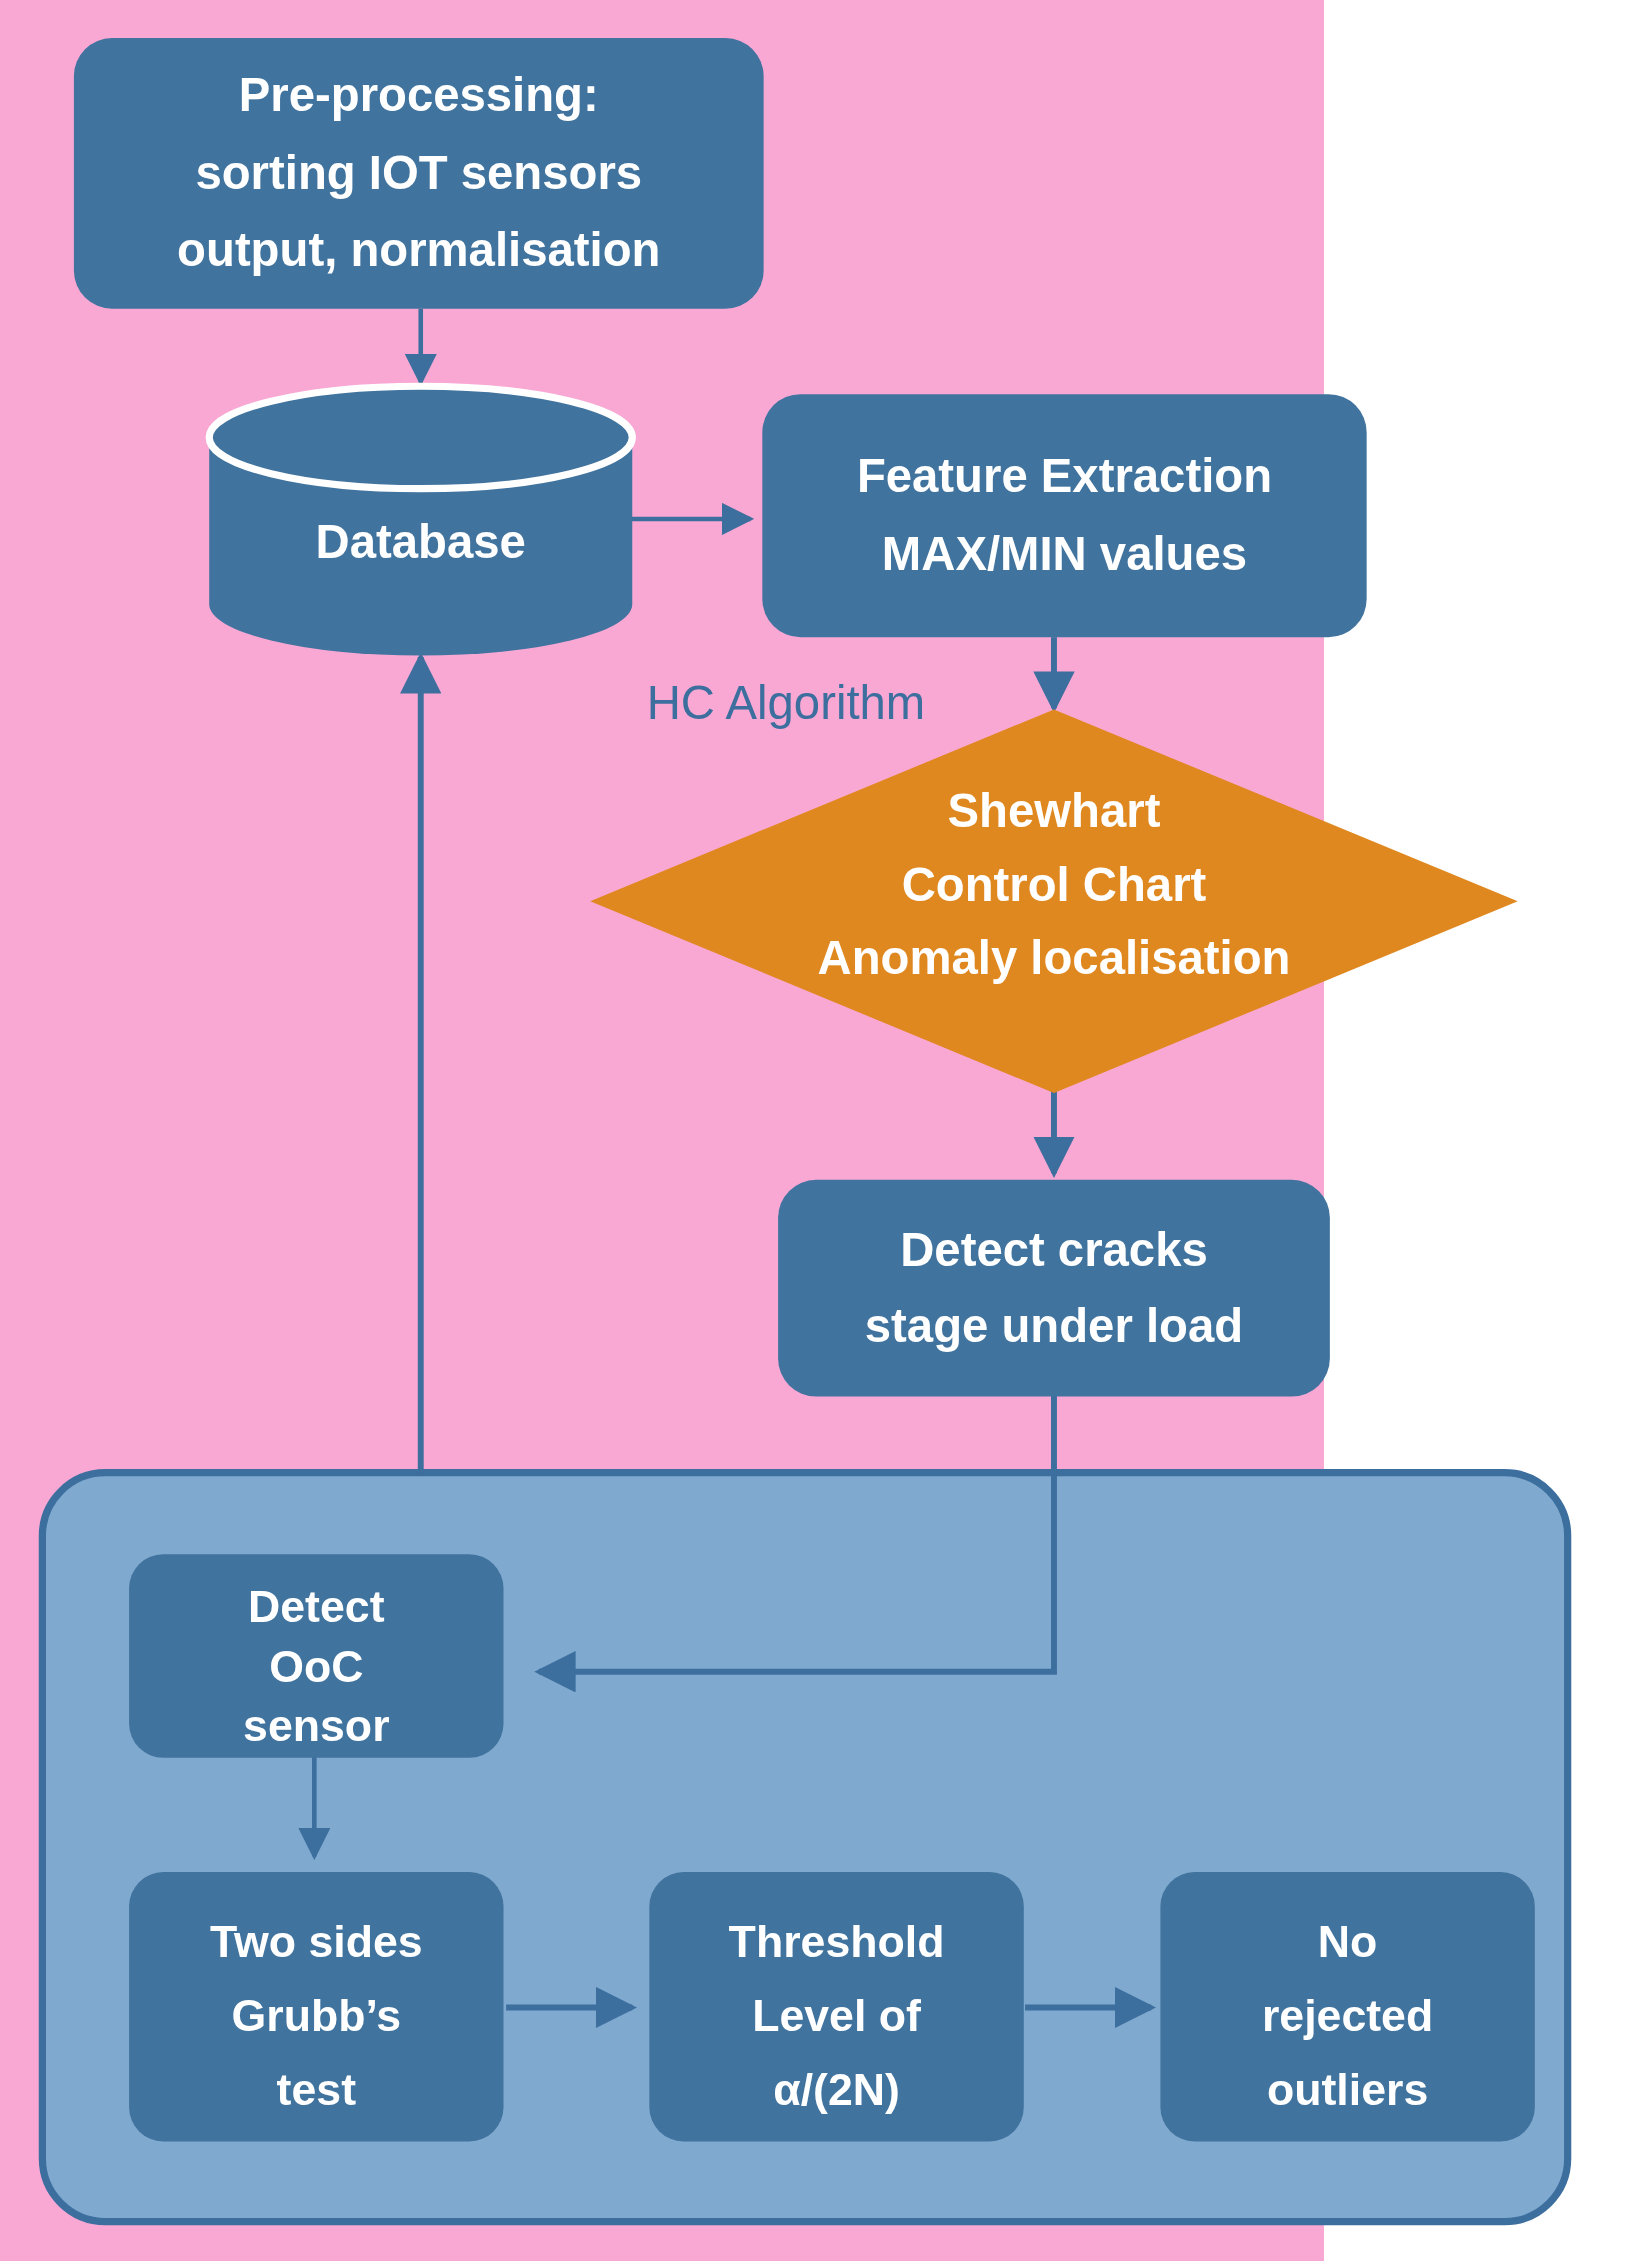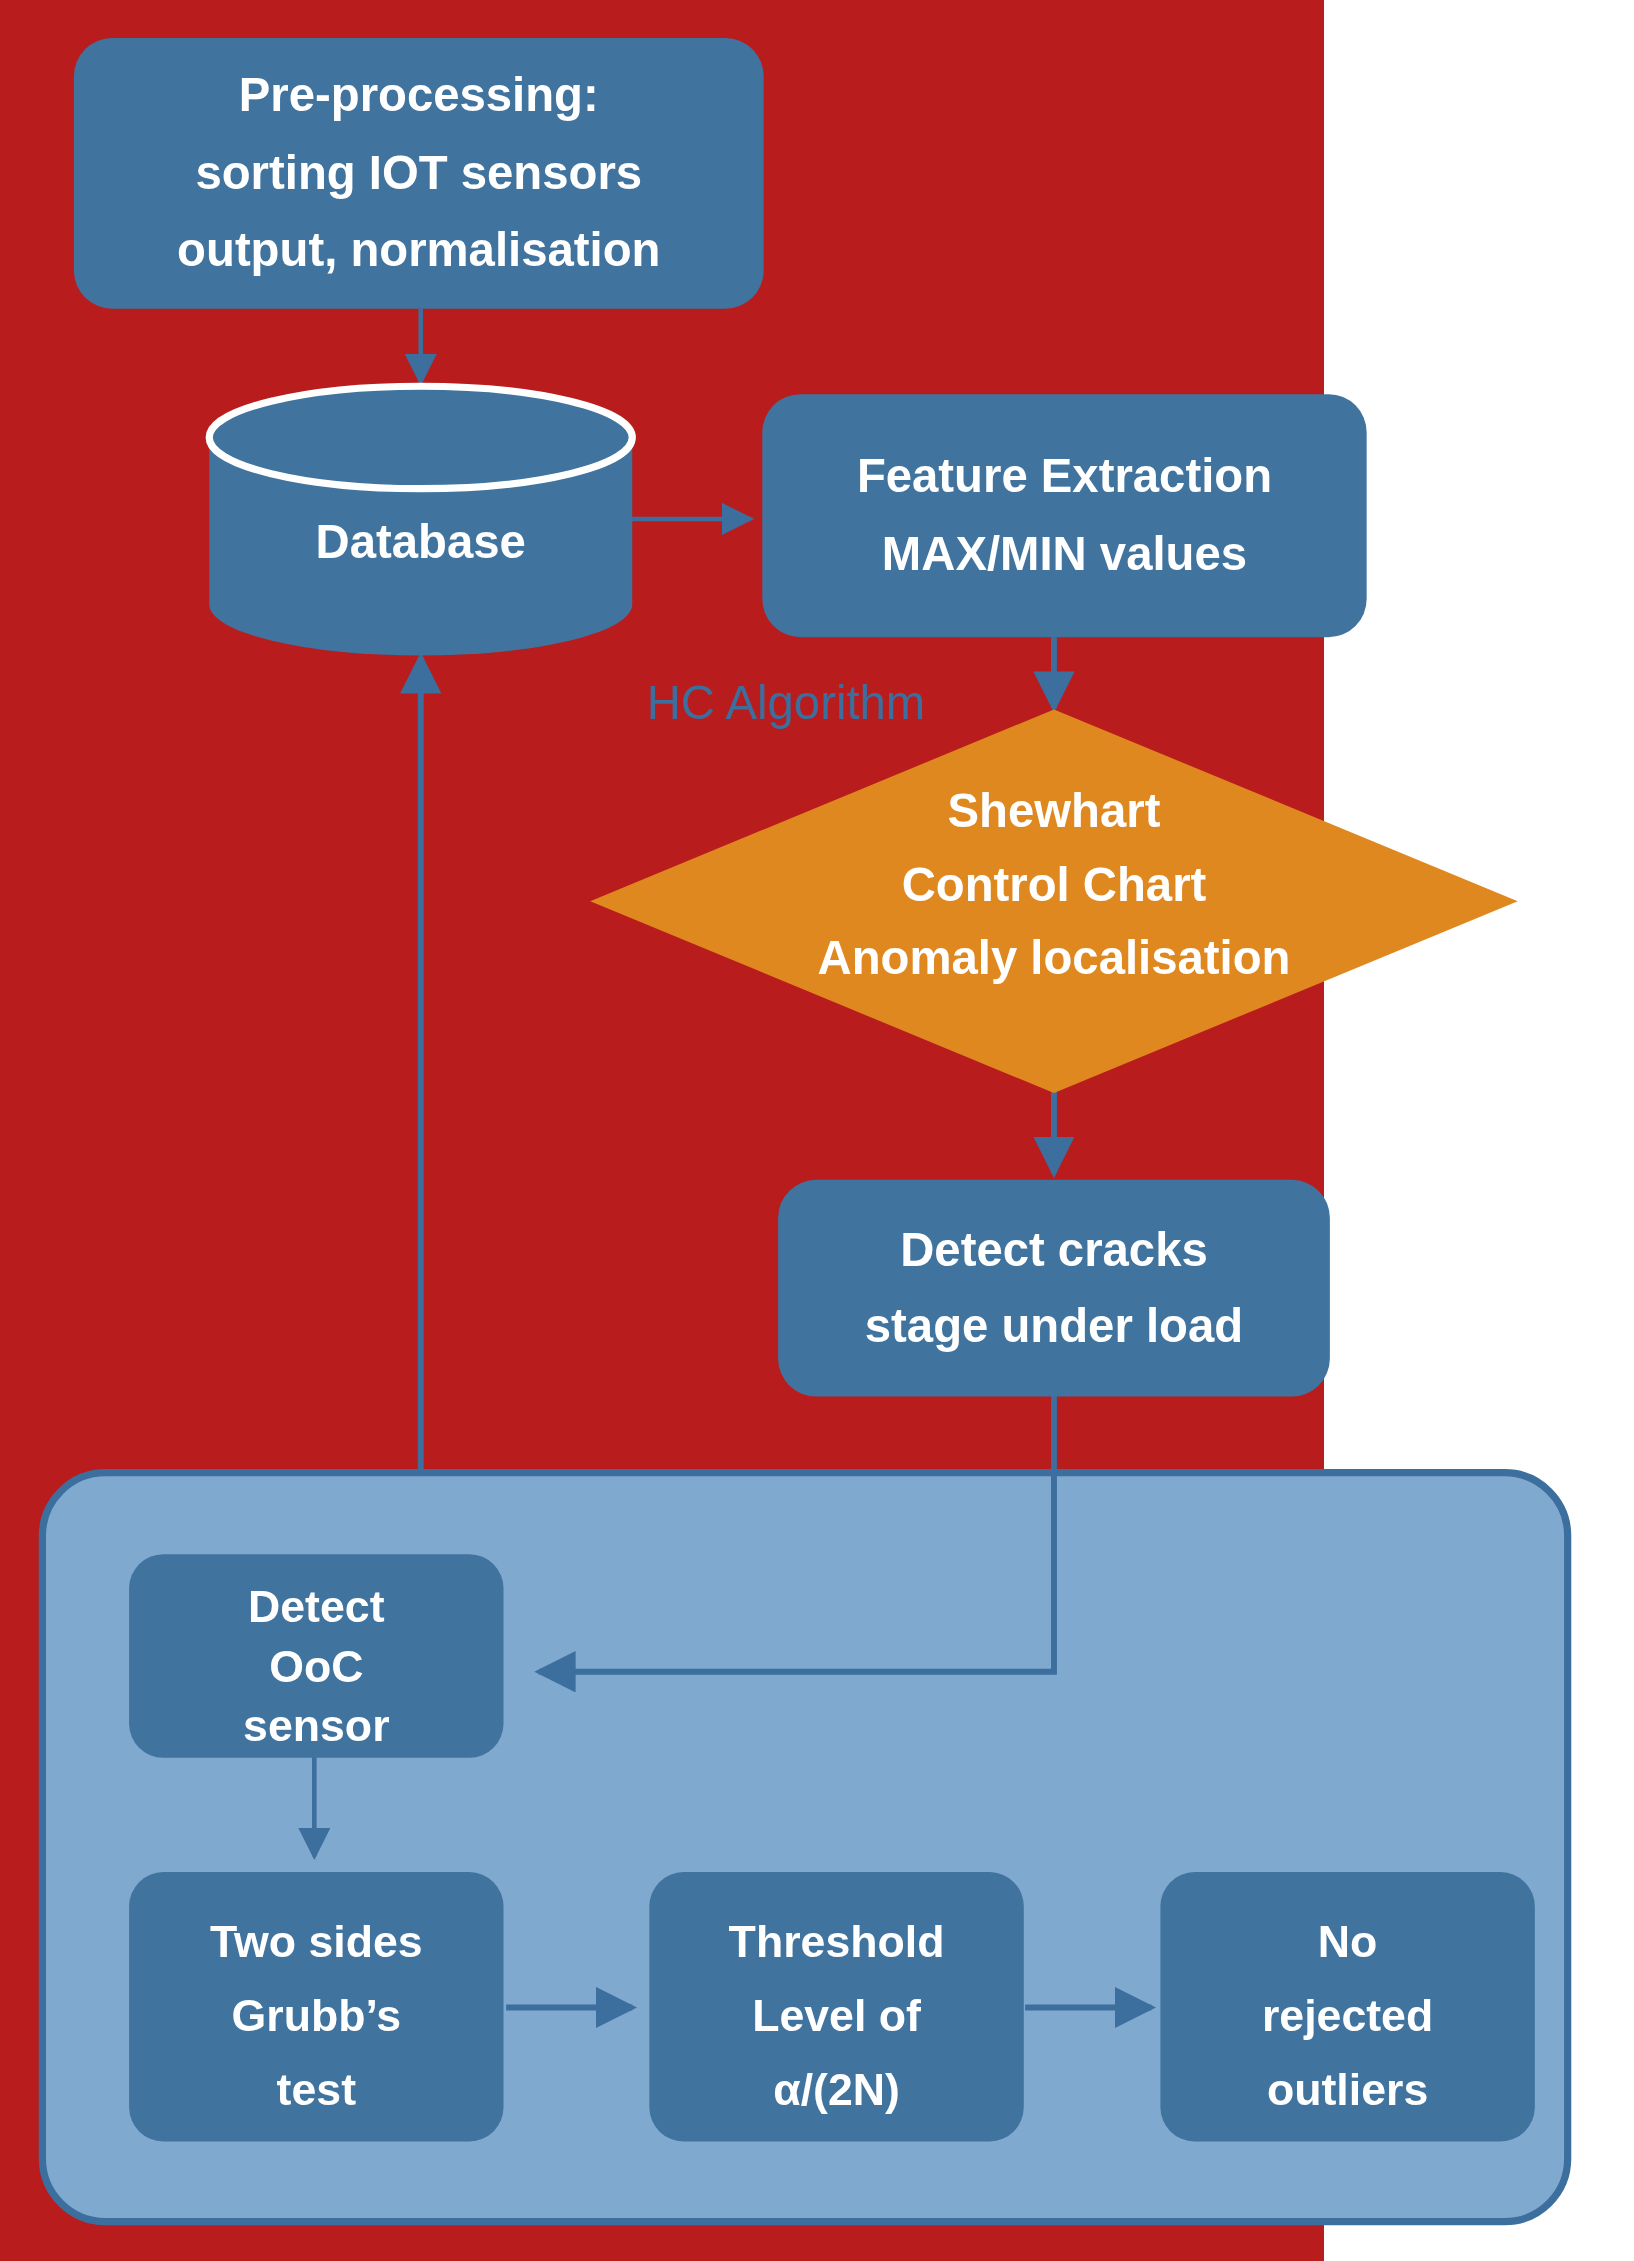--- a/index.html
+++ b/index.html
@@ -10,21 +10,21 @@
   body {
     width: 1635px;
     height: 2261px;
     font-family: "Liberation Sans", sans-serif;
     overflow: hidden;
   }
   #diagram-root {
     position: relative;
     width: 1324px;
     height: 2261px;
-    background: #b91c1c;
+    background: #f9a8d4;
   }
   svg#flow {
     position: absolute;
     left: 0;
     top: 0;
     width: 1635px;
     height: 2261px;
   }
   .node-label {
     fill: #ffffff;

